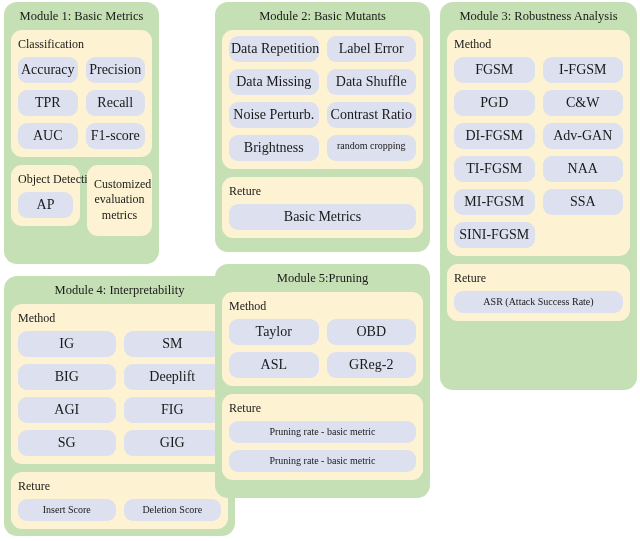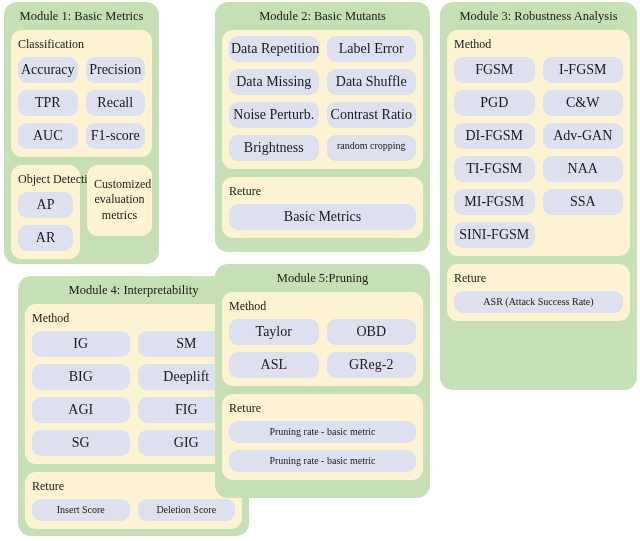--- a/index.html
+++ b/index.html
@@ -79,21 +79,21 @@
     text-align: center;
     font-size: 12px;
     line-height: 1.32;
     padding: 4px 2px 2px 2px;
   }
 
   
   #module-1 { left: 4px;   top: 2px;   width: 155px; height: 262px; }
   #module-2 { left: 215px; top: 2px;   width: 215px; height: 250px; }
   #module-3 { left: 440px; top: 2px;   width: 197px; height: 388px; }
-  #module-4 { left: 18px;   top: 276px; width: 231px; height: 260px; }
+  #module-4 { left: 4px;   top: 276px; width: 231px; height: 260px; }
   #module-5 { left: 215px; top: 264px; width: 215px; height: 234px; }
 
   
   .split-row {
     display: flex;
     align-items: flex-start;
     gap: 7px;
     margin: 0 7px;
   }
   .split-row .card {
@@ -120,21 +120,20 @@
       <div class="pill">AUC</div>
       <div class="pill">F1-score</div>
     </div>
   </div>
 
   <div class="split-row">
     <div class="card od">
       <div class="card-title">Object Detection</div>
       <div class="grid1">
         <div class="pill">AP</div>
-        <div class="pill">AR</div>
       </div>
     </div>
     <div class="card custom">
       <div class="textblock">Customized evaluation metrics</div>
     </div>
   </div>
 </section>
 
 <section class="module" id="module-2">
   <div class="module-title">Module 2: Basic Mutants</div>

